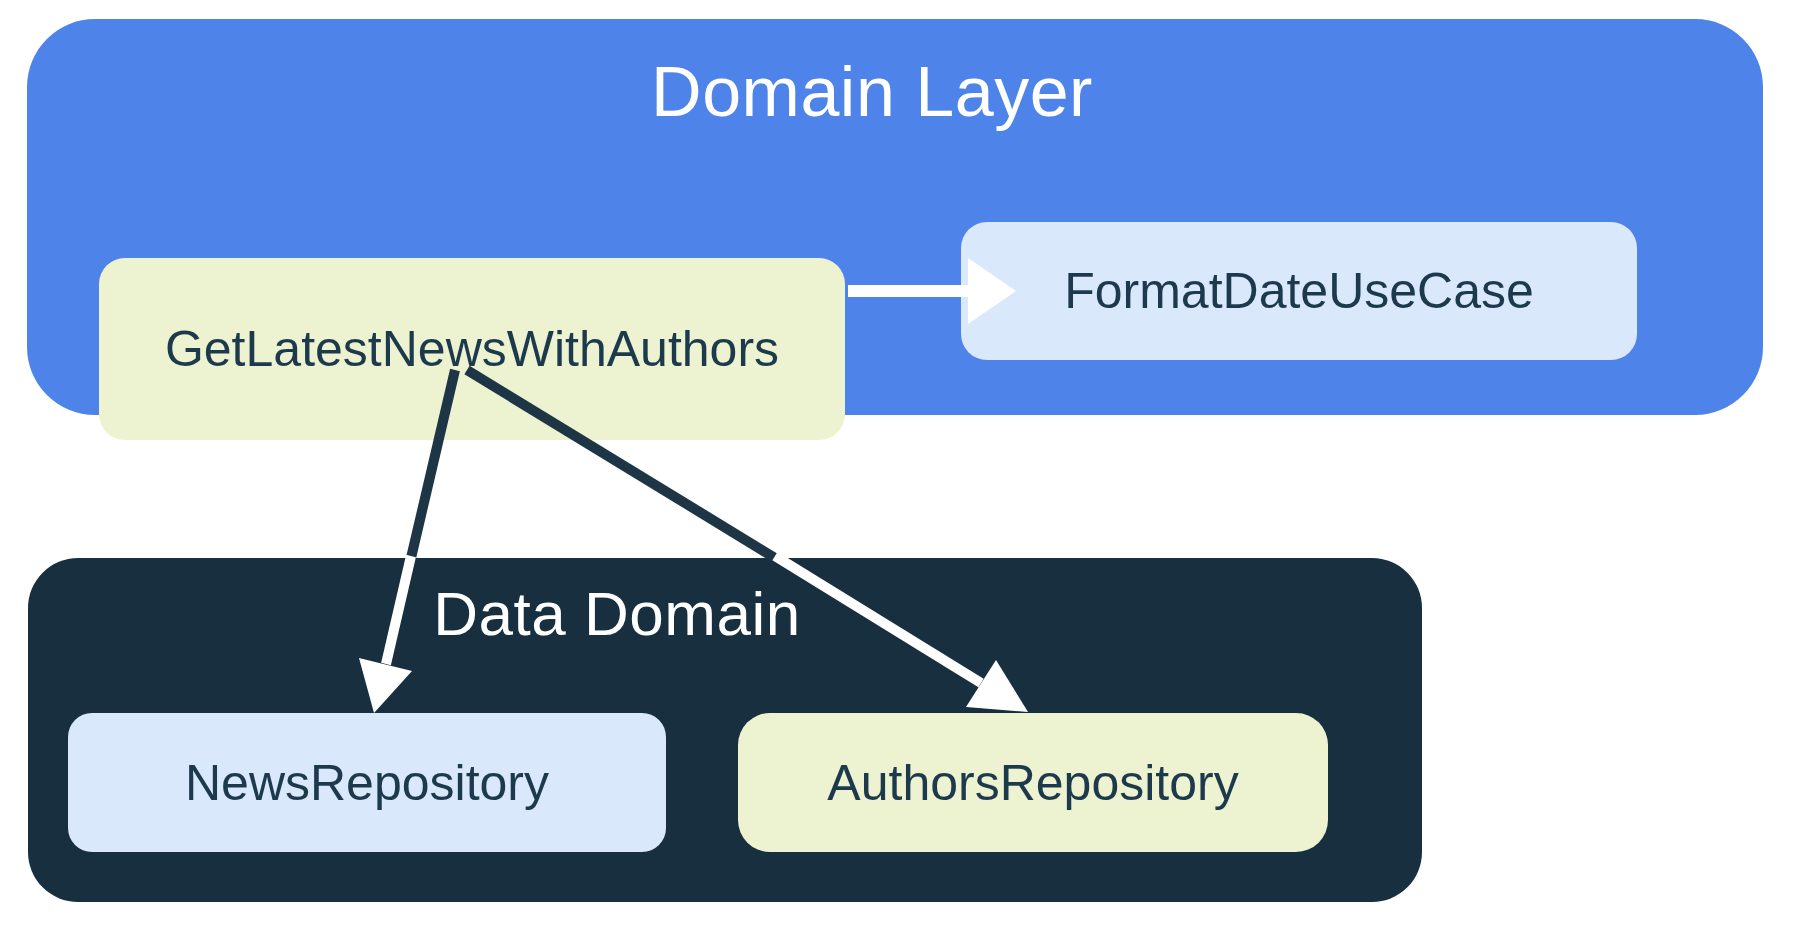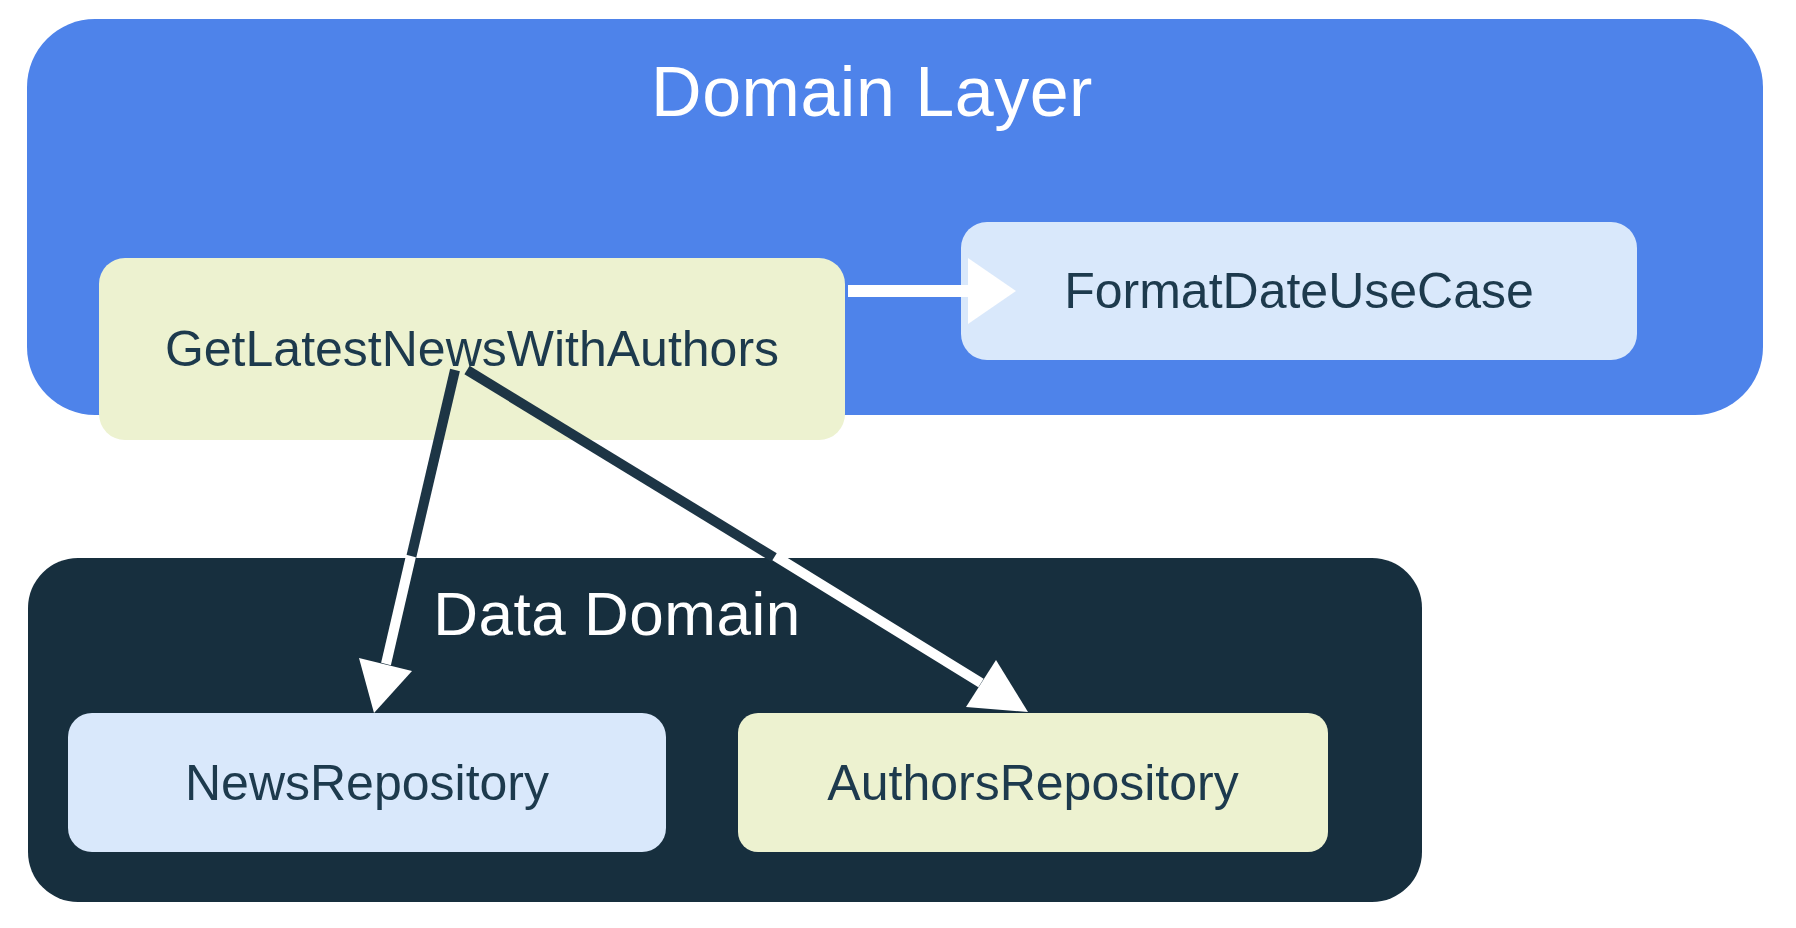--- a/index.html
+++ b/index.html
@@ -52,21 +52,21 @@
     font-size: 50px;
     line-height: 60px;
     border-radius: 26px;
   }
   .node-green { background: var(--node-green, #edf2d0); }
   .node-blue  { background: var(--node-blue, #d9e8fb); }
 
   #usecase-node      { left: 99px;  top: 227px; width: 746px; height: 182px; margin-top: 31px; }
   #format-date-node  { left: 961px; top: 222px; width: 676px; height: 138px; }
   #news-repo-node    { left: 68px;  top: 713px; width: 598px; height: 139px; border-radius: 24px; }
-  #authors-repo-node { left: 738px; top: 713px; width: 590px; height: 139px; border-radius: 20px; }
+  #authors-repo-node { left: 738px; top: 713px; width: 590px; height: 139px; border-radius: 32px; }
 
   
   #arrow-overlay {
     position: absolute;
     left: 0; top: 0;
     width: 1796px; height: 928px;
     pointer-events: none;
   }
   .arrow-dark-seg  { stroke: var(--arrow-dark, #1d3545); stroke-width: 10; fill: none; }
   .arrow-light-seg { stroke: var(--arrow-light, #ffffff); stroke-width: 10; fill: none; }

